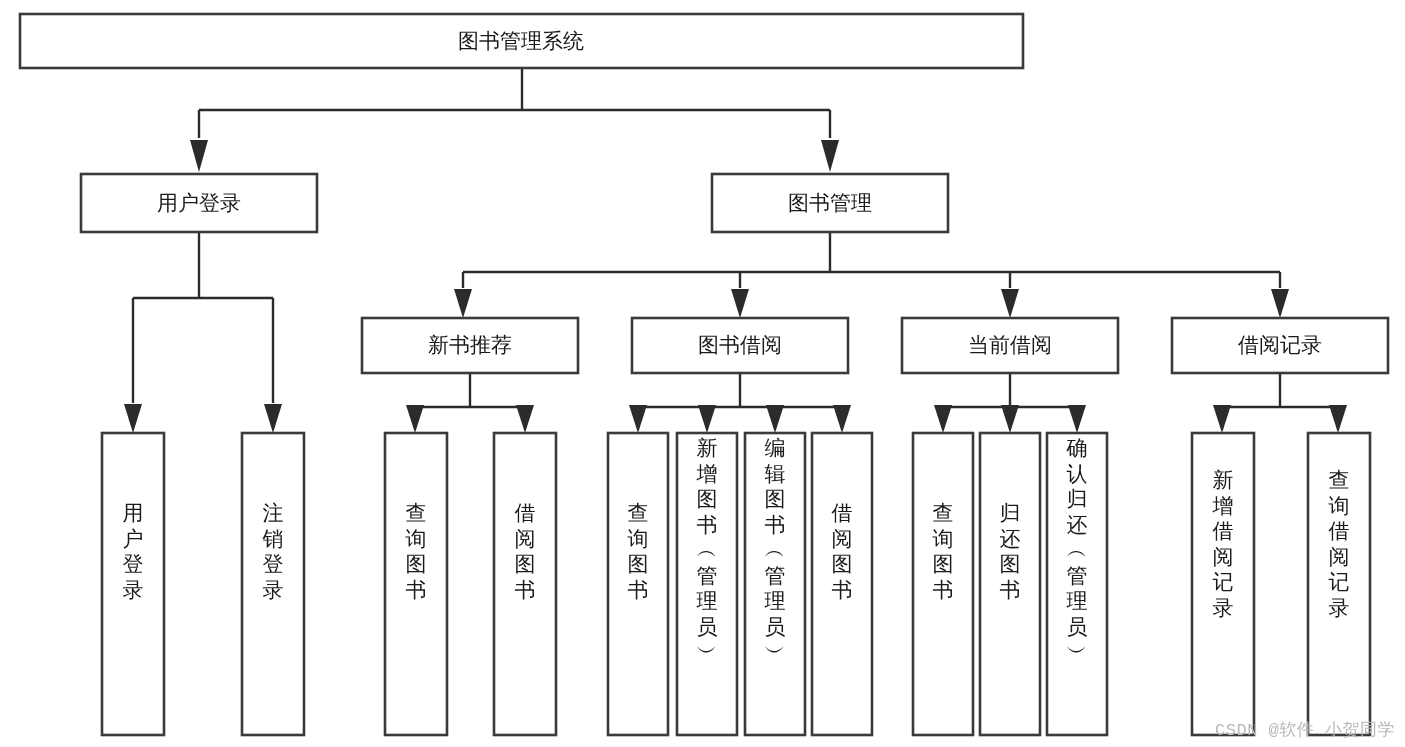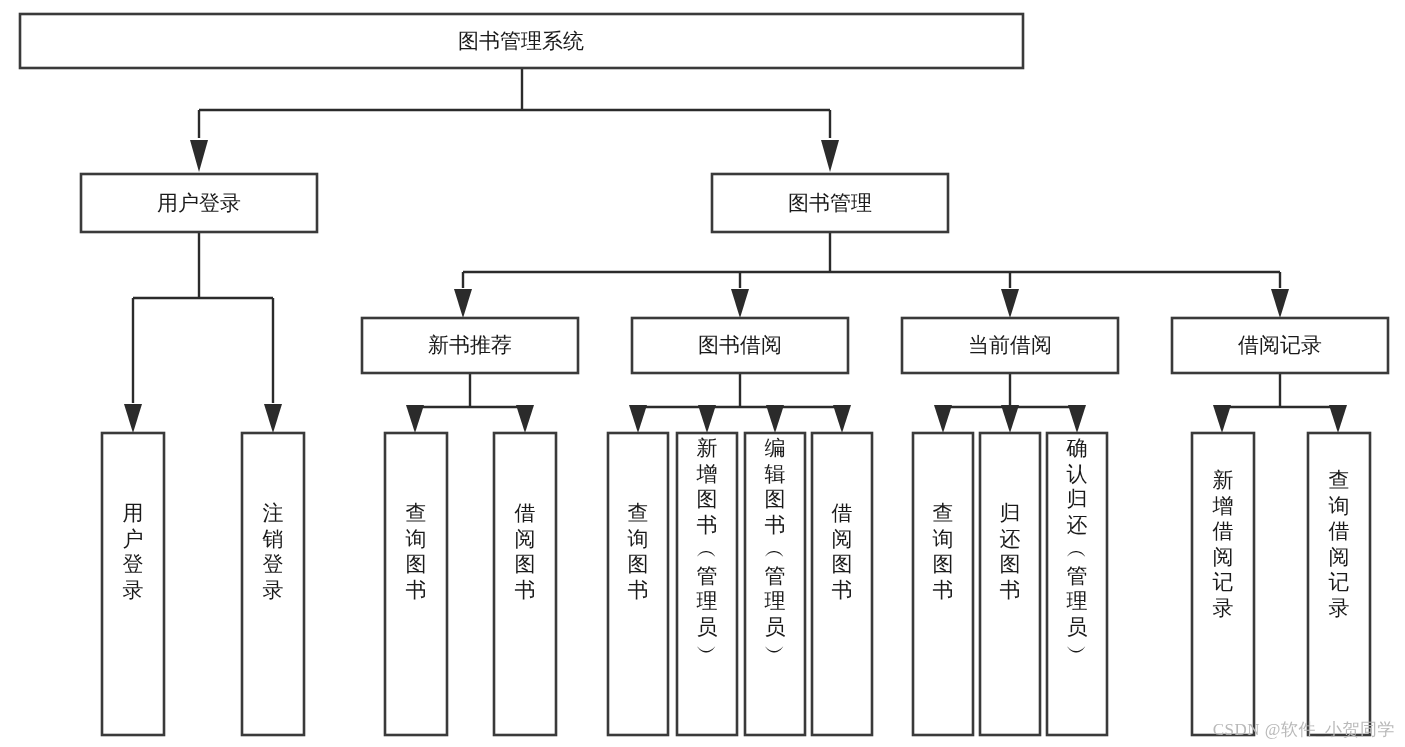--- a/index.html
+++ b/index.html
@@ -52,21 +52,21 @@
   .arrow-head {
     fill: #2b2b2b;
     stroke: none;
   }
   .watermark {
     position: absolute;
     right: 10px;
     bottom: 6px;
     color: #b9b9b9;
     font-size: 17px;
-    font-family: Liberation Serif, serif;
+    font-family: Liberation Mono, monospace;
     letter-spacing: 0.5px;
     white-space: nowrap;
     user-select: none;
   }
 </style>
 </head>
 <body>
 
 <div id="diagram-root">
   <svg class="flow" viewBox="0 0 1405 747" xmlns="http://www.w3.org/2000/svg">

